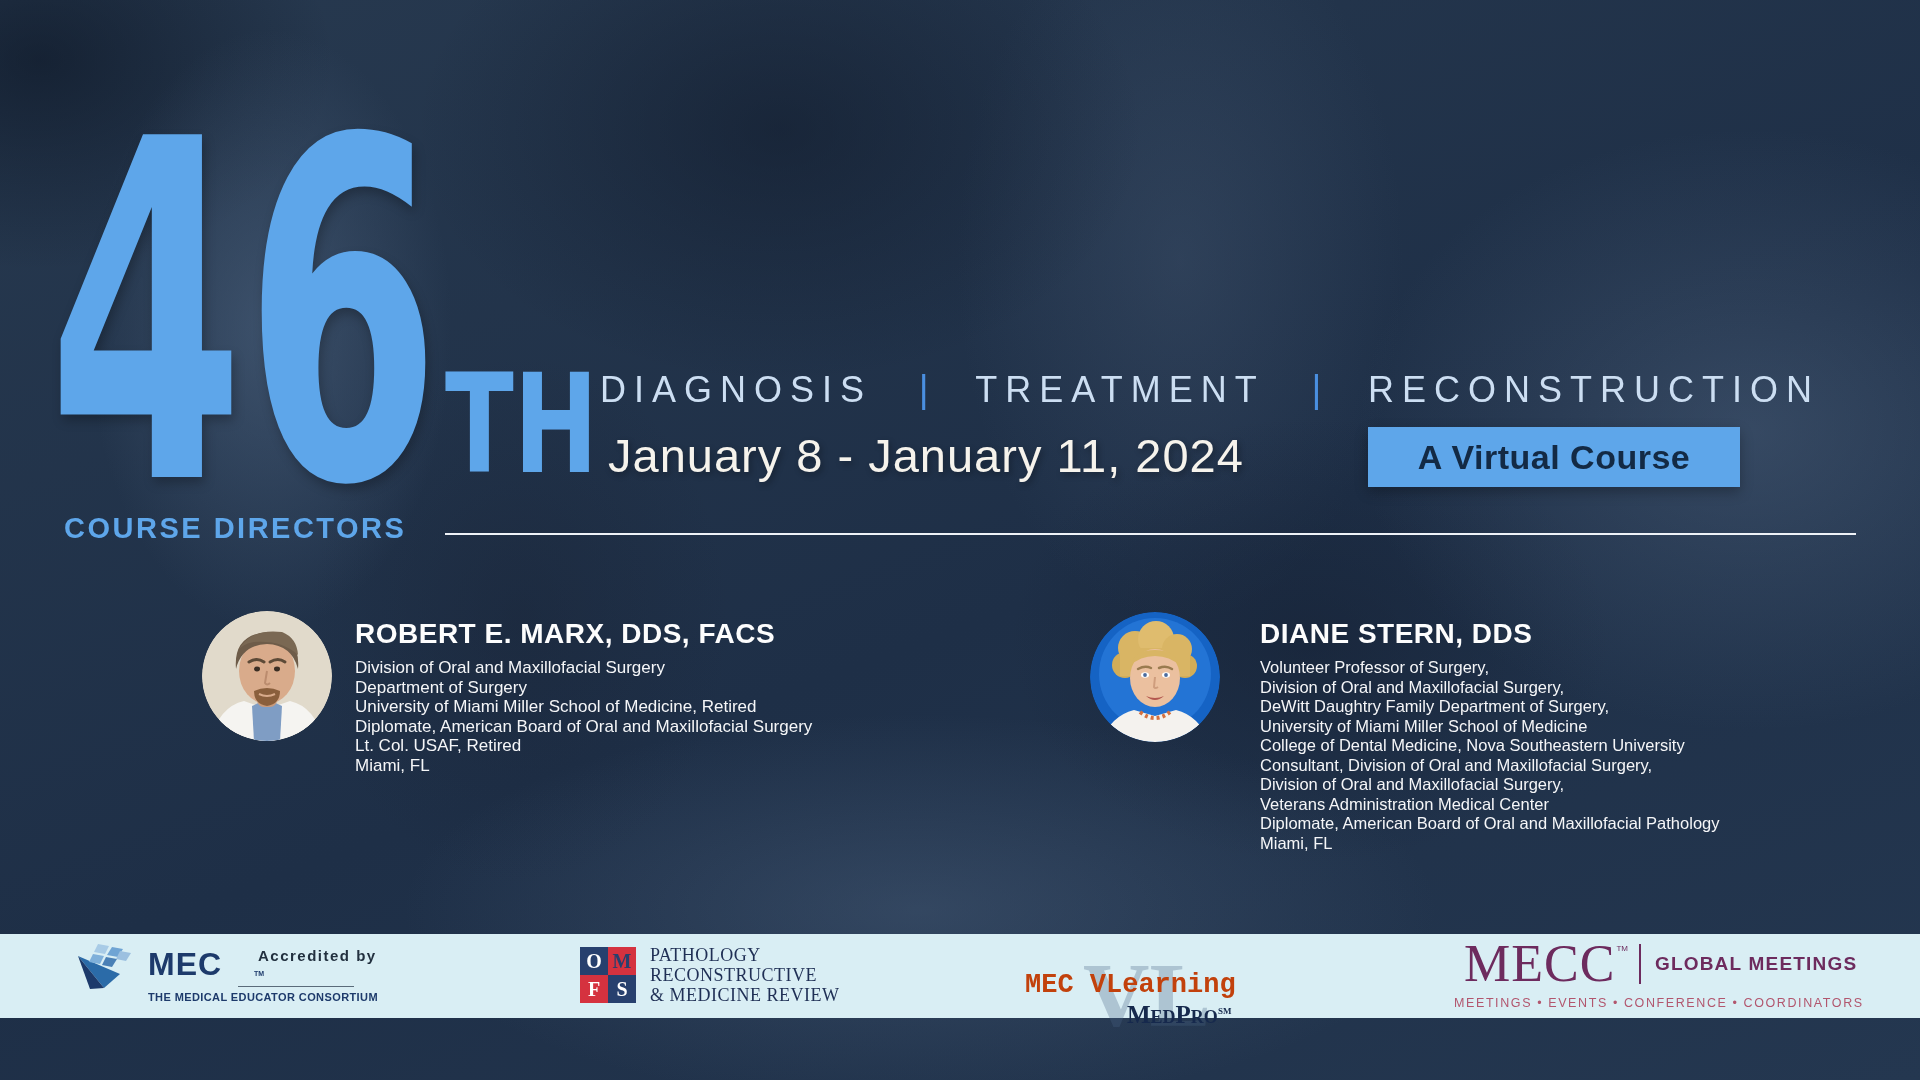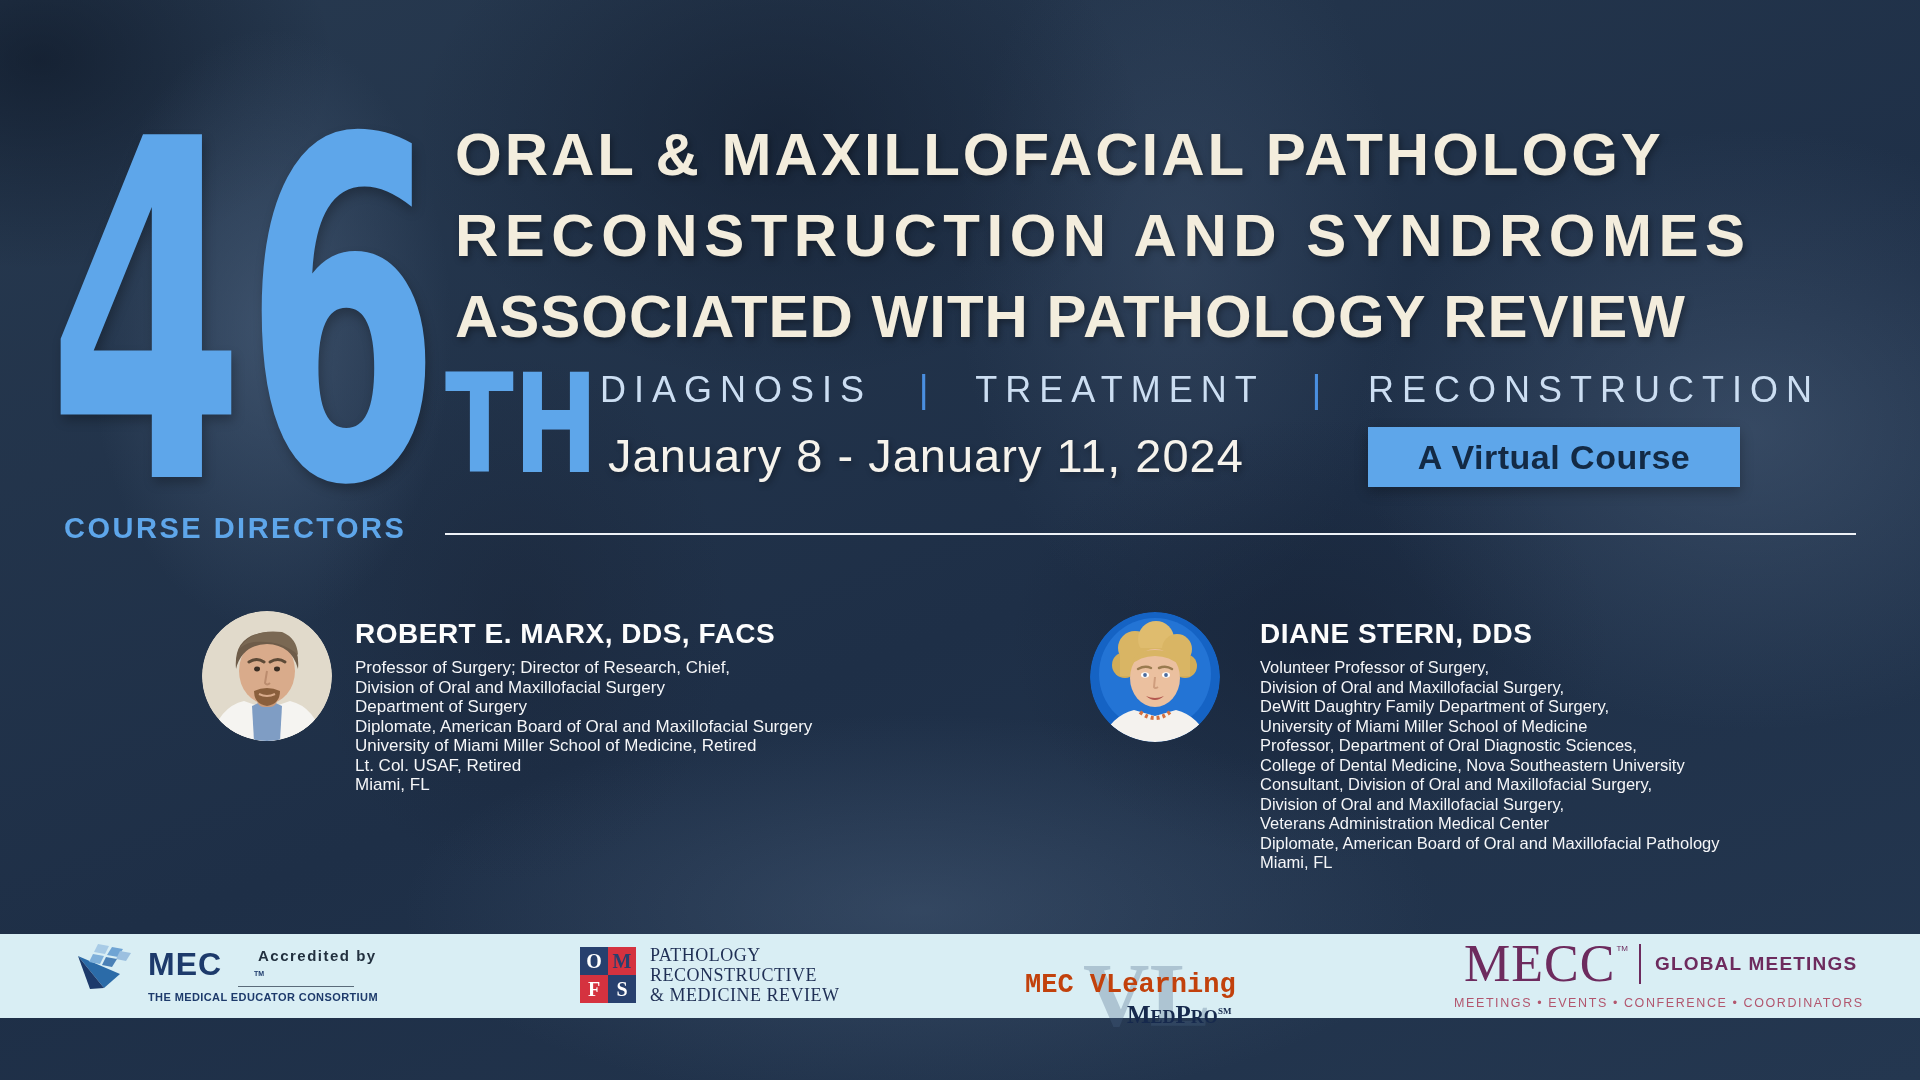--- a/index.html
+++ b/index.html
@@ -103,25 +103,20 @@
   .mecc-tagline{position:absolute;left:2px;top:62px;font-size:12.5px;font-weight:normal;color:#b2566e;letter-spacing:1.6px;white-space:nowrap;}
 </style>
 </head>
 <body>
 
 <div class="poster">
 
   <div class="num46">46</div>
   <div class="numTH">TH</div>
 
-  <div class="title">
-    <div class="t1">ORAL &amp; MAXILLOFACIAL PATHOLOGY</div>
-    <div class="t2">RECONSTRUCTION AND SYNDROMES</div>
-    <div class="t3">ASSOCIATED WITH PATHOLOGY REVIEW</div>
-  </div>
 
   <div class="tagline">
     <span>DIAGNOSIS</span>
     <span class="pipe">|</span>
     <span>TREATMENT</span>
     <span class="pipe">|</span>
     <span>RECONSTRUCTION</span>
   </div>
 
   <div class="dates">January 8 - January 11, 2024</div>
@@ -152,25 +147,24 @@
         <ellipse cx="75" cy="58" rx="3" ry="2.4" fill="#3a2e24"></ellipse>
         <path d="M65,60 L63,72 Q65,75 68,72" stroke="#bb8c6e" stroke-width="2" fill="none"></path>
         <path d="M52,80 Q65,74 78,80 Q78,93 65,95 Q52,93 52,80 Z" fill="#8a5f3c"></path>
         <path d="M57,83 Q65,87 73,83" stroke="#d9ab8b" stroke-width="2" fill="none"></path>
       </g>
     </svg>
   </div>
   <div class="dcol dcol-left">
     <div class="dname">ROBERT E. MARX, DDS, FACS</div>
     <div class="dbio">
-      <div>Professor of Surgery; Director of Research, Chief,</div>
       <div>Division of Oral and Maxillofacial Surgery</div>
       <div>Department of Surgery</div>
+      <div>University of Miami Miller School of Medicine, Retired</div>
       <div>Diplomate, American Board of Oral and Maxillofacial Surgery</div>
-      <div>University of Miami Miller School of Medicine, Retired</div>
       <div>Lt. Col. USAF, Retired</div>
       <div>Miami, FL</div>
     </div>
   </div>
 
   <div class="photo photo-right">
     <svg width="130" height="130" viewBox="0 0 130 130">
       <defs>
           <clipPath id="cs">
             <circle cx="65" cy="65" r="65"></circle>
@@ -200,21 +194,20 @@
       </g>
     </svg>
   </div>
   <div class="dcol dcol-right">
     <div class="dname">DIANE STERN, DDS</div>
     <div class="dbio">
       <div>Volunteer Professor of Surgery,</div>
       <div>Division of Oral and Maxillofacial Surgery,</div>
       <div>DeWitt Daughtry Family Department of Surgery,</div>
       <div>University of Miami Miller School of Medicine</div>
-      <div>Professor, Department of Oral Diagnostic Sciences,</div>
       <div>College of Dental Medicine, Nova Southeastern University</div>
       <div>Consultant, Division of Oral and Maxillofacial Surgery,</div>
       <div>Division of Oral and Maxillofacial Surgery,</div>
       <div>Veterans Administration Medical Center</div>
       <div>Diplomate, American Board of Oral and Maxillofacial Pathology</div>
       <div>Miami, FL</div>
     </div>
   </div>
 
   <div class="footer">

